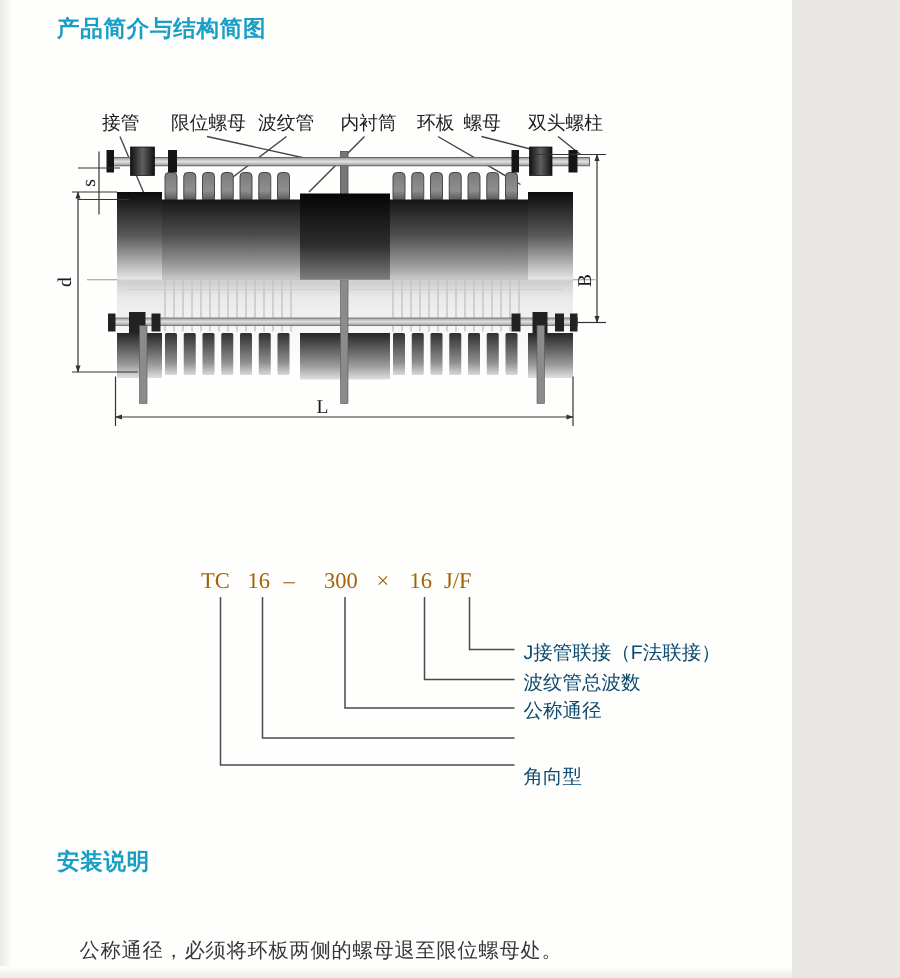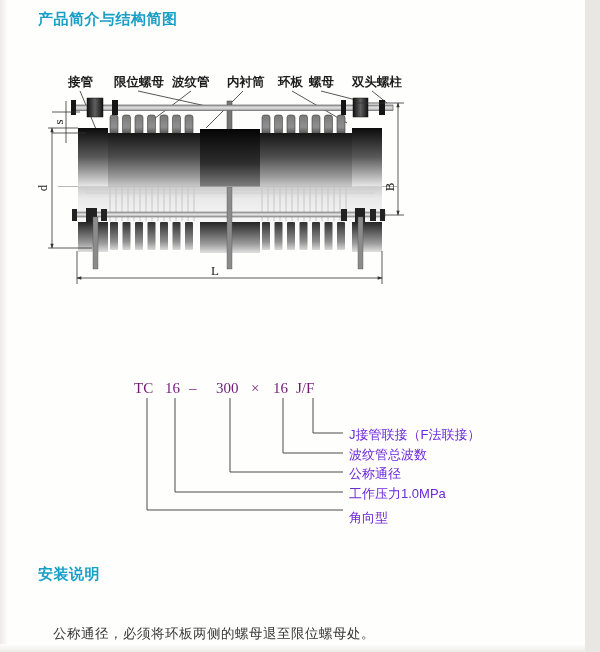--- a/index.html
+++ b/index.html
@@ -1,38 +1,38 @@
 <!DOCTYPE html>
 <html><head>
 <meta charset="utf-8">
 <style>
   html,body{margin:0;padding:0;}
   body{background:#e9e7e4;font-family:"Liberation Sans","DejaVu Sans",sans-serif;}
   .page{
-    position:relative;width:585px;height:652px;margin:0;
+    position:relative;width:528px;height:652px;margin:0;
     background:#fefefd;overflow:hidden;
   }
   .page-edge-left{position:absolute;left:0;top:0;width:8px;height:652px;
     background:linear-gradient(90deg,#eceae7,#fefefd);}
   .page-edge-bottom{position:absolute;left:0;bottom:0;width:600px;height:8px;
     background:linear-gradient(180deg,#fefefd,#edebe8);}
   .sec-title{
     position:absolute;font-size:15px;font-weight:bold;color:#189fc6;
     letter-spacing:0.5px;white-space:nowrap;
   }
   .part-label{
-    position:absolute;top:74px;font-size:12.5px;font-weight:700;color:#1c1c1c;
+    position:absolute;top:74px;font-size:12.5px;font-weight:400;color:#1c1c1c;
     white-space:nowrap;
   }
   .code-token{
     position:absolute;top:380px;font-family:"Liberation Serif","DejaVu Serif",serif;
-    font-size:15px;color:#701a75;white-space:nowrap;
+    font-size:15px;color:#a16207;white-space:nowrap;
   }
   .code-anno{
-    position:absolute;left:349px;font-size:13px;color:#6d28d9;white-space:nowrap;
+    position:absolute;left:349px;font-size:13px;color:#0c4a6e;white-space:nowrap;
   }
   .install-line{
     position:absolute;left:53px;font-size:13.5px;color:#373737;
     letter-spacing:0.5px;white-space:nowrap;
   }
   svg{position:absolute;}
   svg text{font-family:"Liberation Serif","DejaVu Serif",serif;font-size:13px;fill:#1a1a1a;}
 </style>
 </head>
 <body>
@@ -269,19 +269,18 @@
       <path d="M283 20 V75  H343"></path>
       <path d="M230 20 V94  H343"></path>
       <path d="M175 20 V114 H343"></path>
       <path d="M147 20 V132 H343"></path>
     </g>
   </svg>
 
   <span class="code-anno" style="top:426px">J接管联接（F法联接）</span>
   <span class="code-anno" style="top:446px">波纹管总波数</span>
   <span class="code-anno" style="top:465px">公称通径</span>
-  <span class="code-anno" style="top:485px">工作压力1.0MPa</span>
   <span class="code-anno" style="top:509px">角向型</span>
 
   <div class="sec-title" style="left:38px;top:565px">安装说明</div>
 
   <span class="install-line" style="top:625px">公称通径，必须将环板两侧的螺母退至限位螺母处。</span>
 </div>
 
 </body></html>

